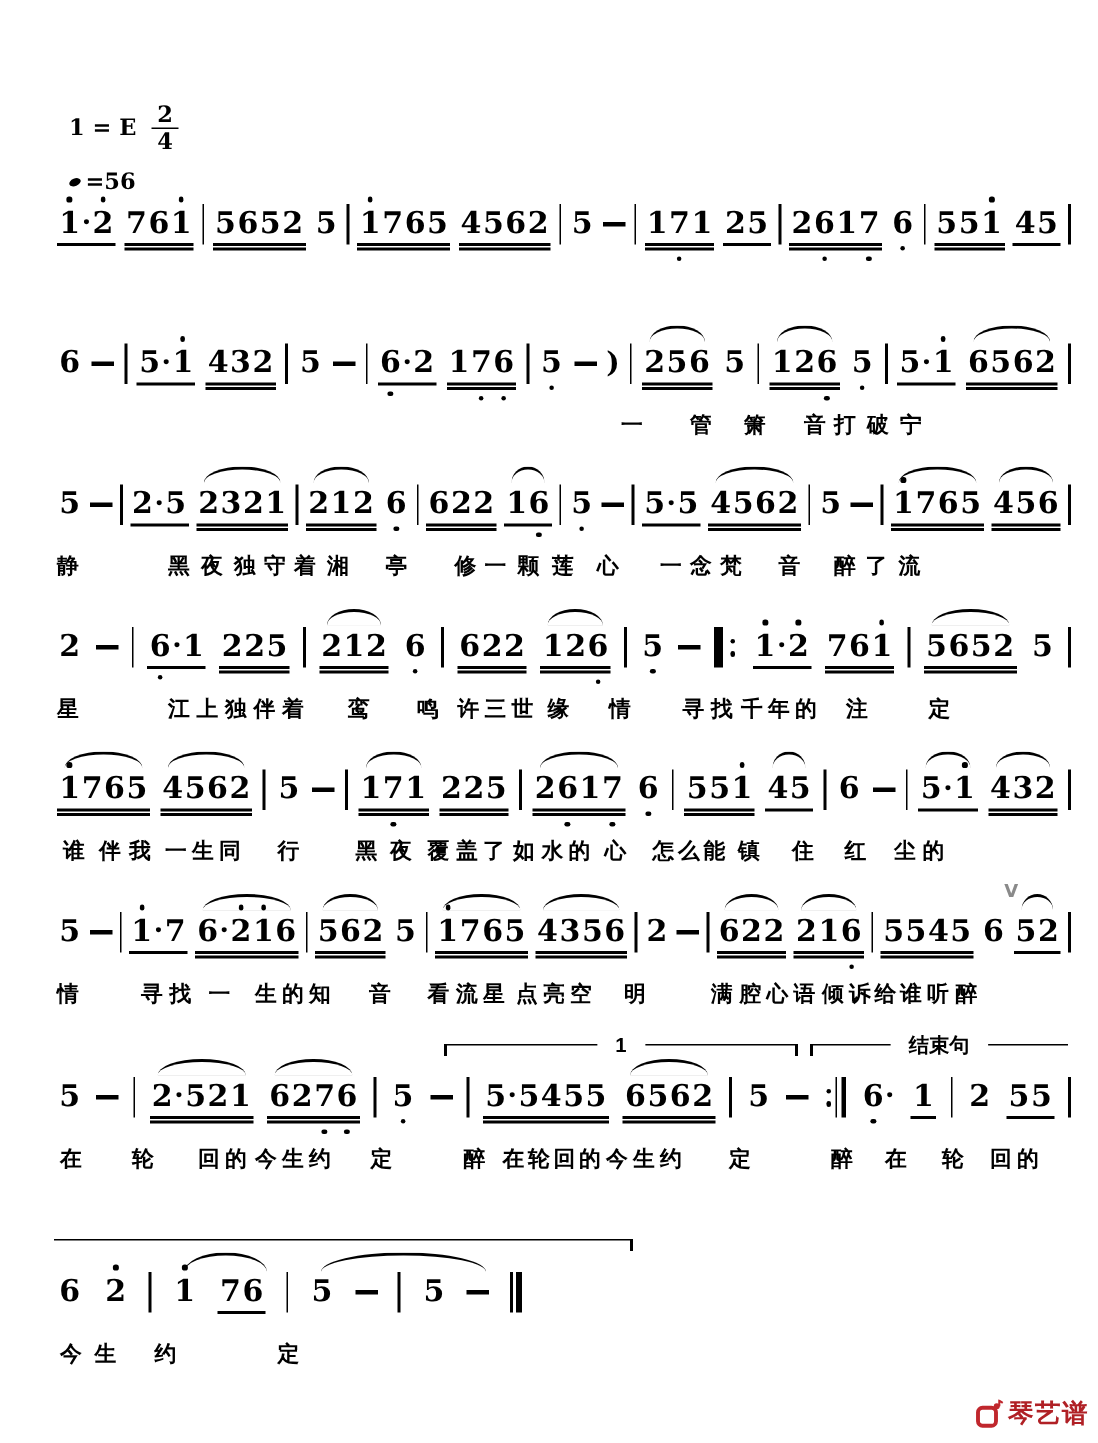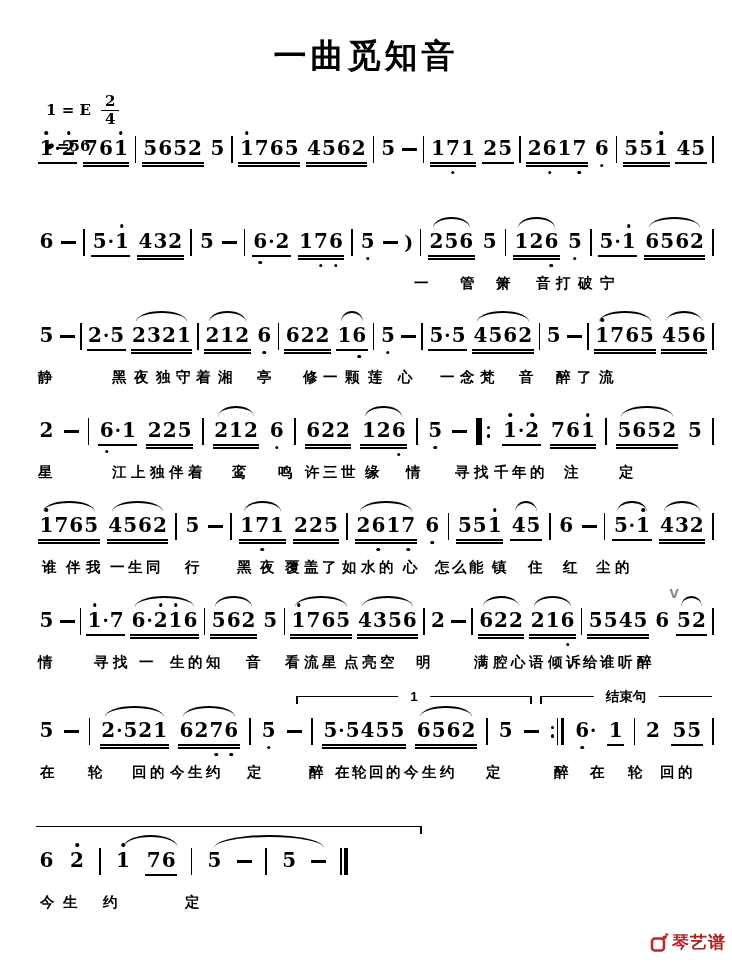--- a/index.html
+++ b/index.html
@@ -1,20 +1,20 @@
 <!DOCTYPE html>
 <html><head>
 <meta charset="utf-8">
 <style>
   html,body{margin:0;padding:0;background:#fff;}
   .page{position:relative;width:732px;height:962px;background:#ffffff;overflow:hidden;
         font-family:"Liberation Sans","DejaVu Sans",sans-serif;color:#000;}
   .title{position:absolute;top:34px;left:0;width:100%;text-align:center;margin:0;
          font-size:33px;font-weight:700;letter-spacing:4px;}
-  .meta-left{position:absolute;left:46px;top:93px;font-family:"DejaVu Serif",serif;font-size:15px;font-weight:700;}
+  .meta-left{position:absolute;left:46px;top:68px;font-family:"DejaVu Serif",serif;font-size:15px;font-weight:700;}
   .keyline{display:flex;align-items:center;}
   .ts{display:inline-flex;flex-direction:column;align-items:center;line-height:1.1;margin-left:10px;font-size:15px;}
   .ts .n{border-bottom:1.4px solid #000;padding:0 4px;}
   .ts .d{padding:0 4px;}
   .tempoline{margin-top:10px;display:flex;align-items:center;}
   .notehead{display:inline-block;width:8px;height:5px;background:#000;border-radius:50%;
             transform:rotate(-22deg);margin-right:3px;}
   .meta-right{position:absolute;right:20px;top:78px;font-size:15px;font-weight:700;line-height:22px;text-align:left;}
   
   .system{position:absolute;}
@@ -61,21 +61,20 @@
   
   .watermark{position:absolute;right:6px;bottom:8px;display:flex;align-items:center;cursor:pointer;}
   .wlogo{margin-right:2px;}
   .wtext{font-size:17px;font-weight:700;letter-spacing:1px;}
 </style>
 </head>
 <body>
 
 <div class="page">
 
-  <h1 class="title">一曲觅知音</h1>
 
   <div class="meta-left">
     <div class="keyline">
       <span>1 = E</span>
       <span class="ts">
         <span class="n">2</span>
         <span class="d">4</span>
       </span>
     </div>
     <div class="tempoline">

